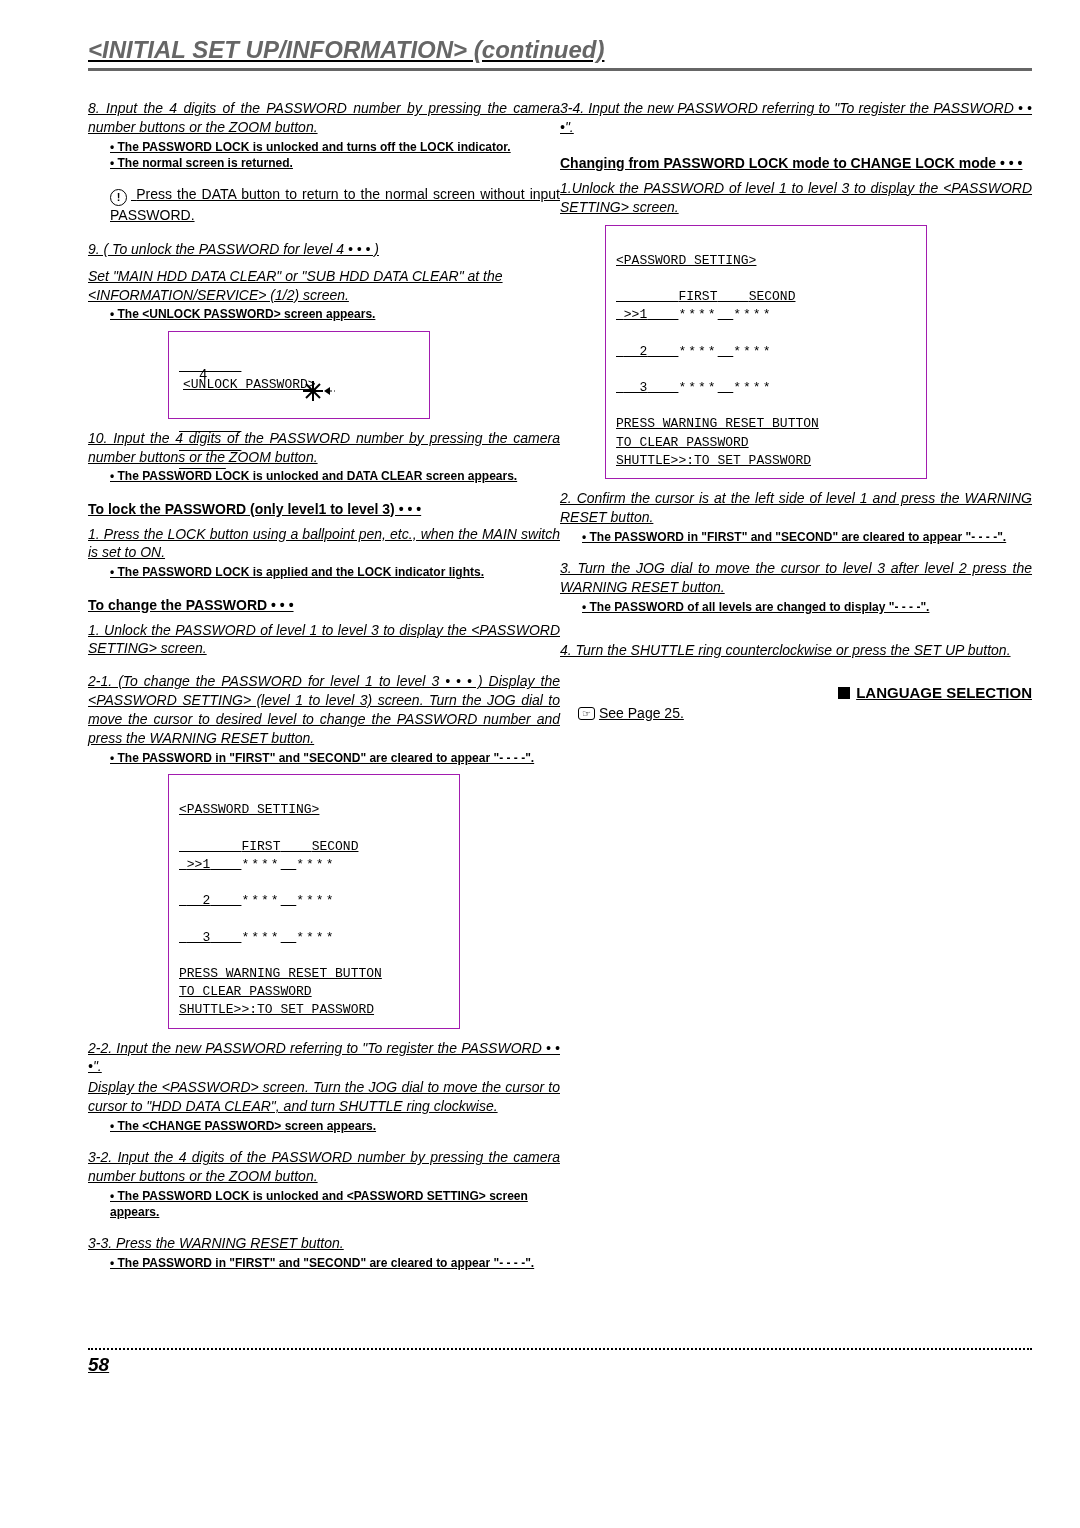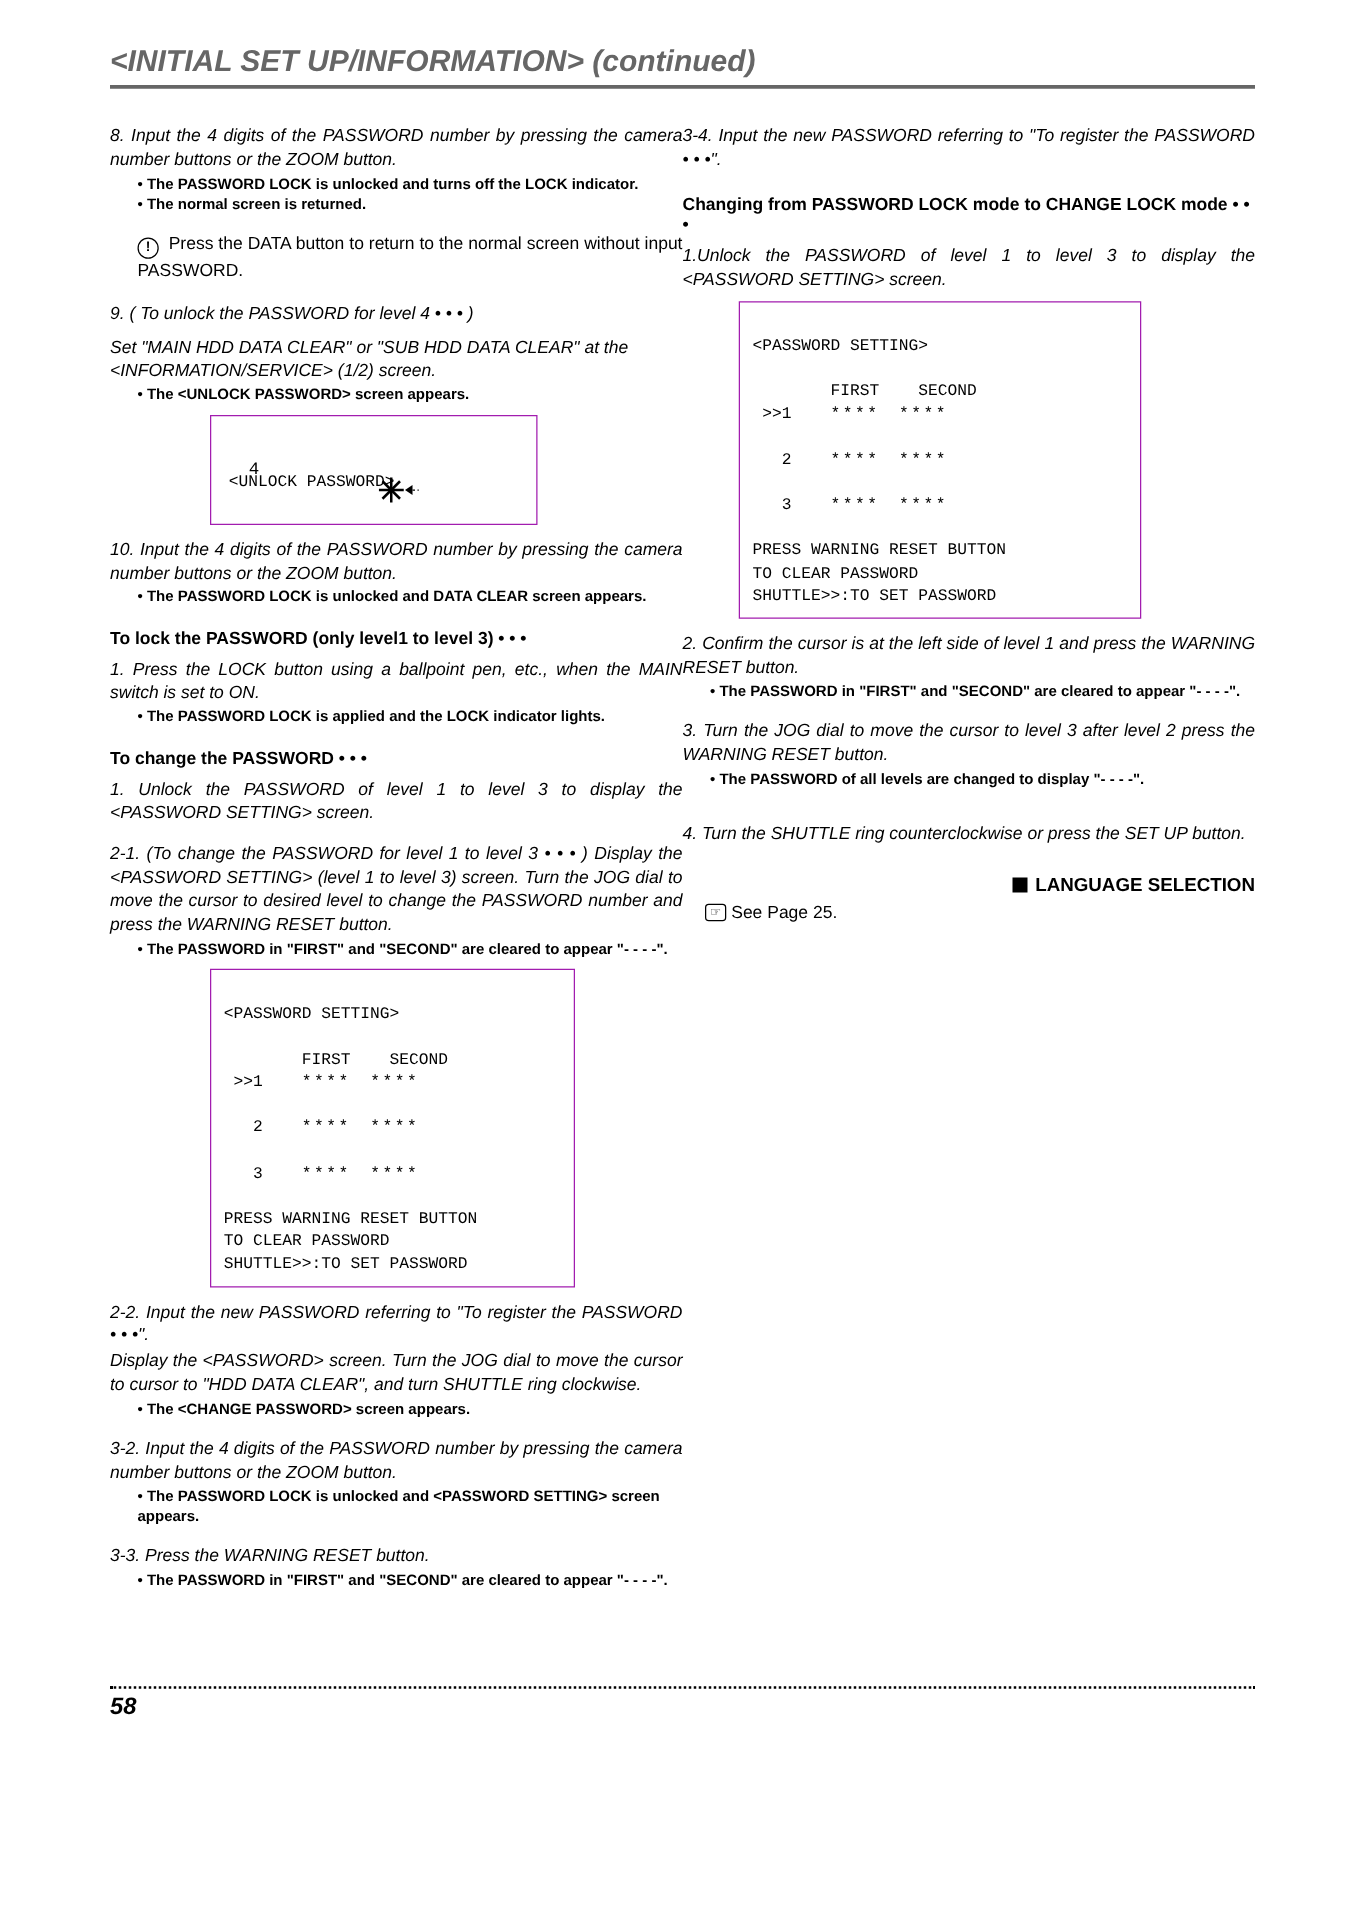--- a/index.html
+++ b/index.html
@@ -4,22 +4,23 @@
 <style>
   body {
     margin: 0;
     padding: 0;
     font-family: Arial, Helvetica, sans-serif;
     background: #fff;
     color: #000;
     width: 1080px;
   }
   .page {
-    padding: 36px 76px 30px 88px;
+    padding: 36px 48px 30px 88px;
     box-sizing: border-box;
+    text-decoration: underline;
   }
   .header {
     font-size: 24px;
     font-weight: bold;
     font-style: italic;
     color: #666;
     border-bottom: 3px solid #666;
     padding-bottom: 4px;
     margin-bottom: 20px;
   }

